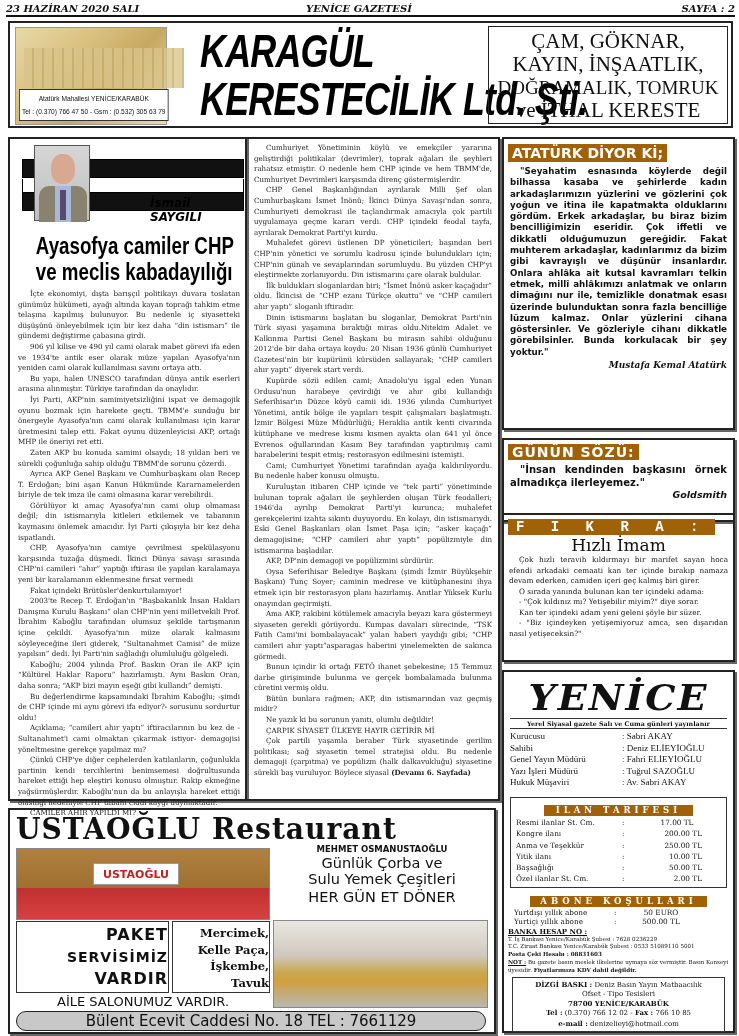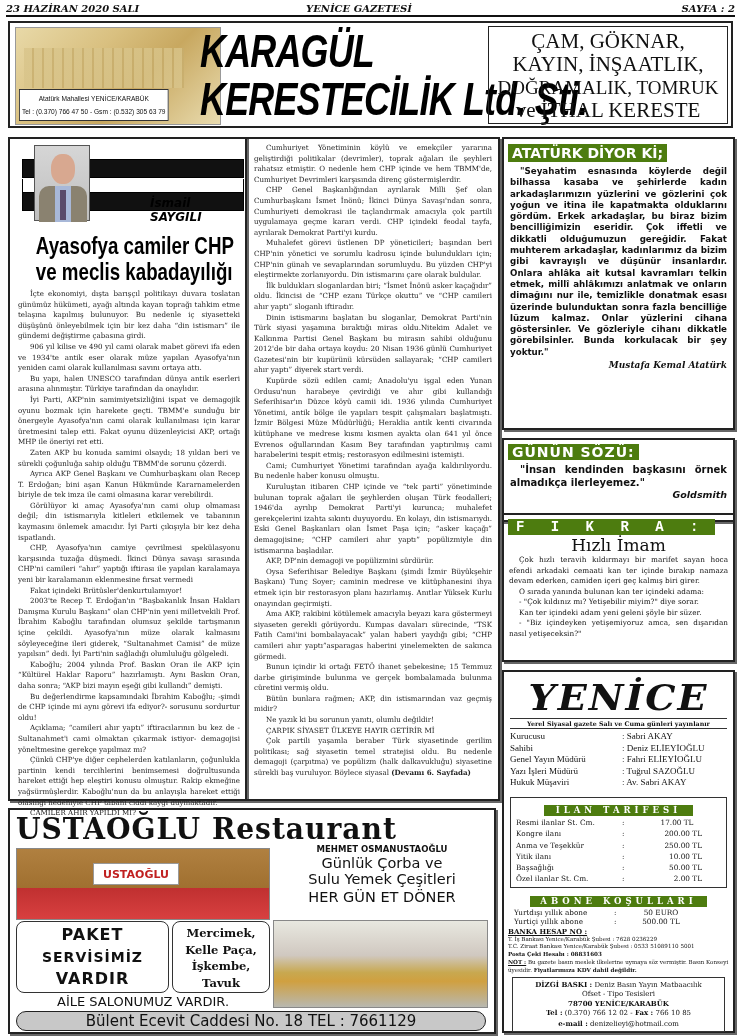--- a/index.html
+++ b/index.html
@@ -2,21 +2,21 @@
 <html><head>
 <meta charset="utf-8">
 <style>
 *{box-sizing:border-box;margin:0;padding:0}
 body{width:739px;height:1036px;background:#fff;font-family:"DejaVu Serif",serif;color:#111;position:relative;overflow:hidden}
 .abs{position:absolute}
 .hdr{left:6px;top:3px;width:729px;height:14px;border-bottom:2px solid #111;font-family:"DejaVu Serif",serif;font-weight:bold;font-style:italic;font-size:10px}
 .hdr span{position:absolute;top:0}
 
 .topad{left:8px;top:21px;width:725px;height:107px;border:2px solid #222}
-.wood{left:5px;top:4px;width:206px;height:98px;background:linear-gradient(135deg,#e8d9a8 0%,#d9c080 35%,#c8a860 60%,#e9dcb0 100%);border:1px solid #999}
+.wood{left:5px;top:4px;width:152px;height:98px;background:linear-gradient(135deg,#e8d9a8 0%,#d9c080 35%,#c8a860 60%,#e9dcb0 100%);border:1px solid #999}
 .wood .stack{position:absolute;left:8px;top:20px;width:160px;height:40px;background:repeating-linear-gradient(90deg,#d8c48a 0 8px,#c7ad6c 8px 10px);opacity:.8}
 .addrbox{position:absolute;left:3px;bottom:3px;width:170px;height:32px;background:#fff;border:1px solid #333;font-family:"Liberation Sans",sans-serif;font-size:7.5px;text-align:center;line-height:13px;padding-top:2px;transform:scaleX(.88);transform-origin:left}
 .kbig{font-family:"Liberation Sans",sans-serif;font-weight:900;font-style:italic;color:#000;letter-spacing:-1px;transform:scaleX(.78);transform-origin:left;white-space:nowrap}
 .camad{left:478px;top:3px;width:240px;height:98px;border:1.5px solid #222;text-align:center;font-family:"Liberation Serif",serif;font-size:21px;line-height:23px;padding-top:3px}
 
 .box{border:2px solid #222;box-shadow:2px 2px 0 #666}
 .art1{left:8px;top:137px;width:239px;height:664px}
 .art2{left:246px;top:137px;width:254px;height:664px;border-left:none}
 .col-text{font-size:7.1px;line-height:10.6px;text-align:justify;font-family:"DejaVu Serif",serif;color:#222}
 .col-text p{text-indent:12px}
@@ -24,32 +24,32 @@
 .authbar .bar{position:absolute;left:0;width:222px;height:19px;background:#111;border:1px solid #000}
 .photo{left:24px;top:6px;width:56px;height:76px;background:linear-gradient(#d6d6d6,#bfbfbf);border:1px solid #555}
 .head-face{position:absolute;left:16px;top:8px;width:24px;height:30px;background:#d8a890;border-radius:45%}
 .suit{position:absolute;left:4px;top:40px;width:48px;height:36px;background:#8a8270;border-radius:10px 10px 0 0}
 .shirt{position:absolute;left:20px;top:40px;width:16px;height:36px;background:#a8b8d8}
 .tie{position:absolute;left:25px;top:44px;width:6px;height:30px;background:#5a4a6a}
 .authname{left:140px;top:57px;font-family:"DejaVu Sans",sans-serif;font-weight:bold;font-style:italic;font-size:12px;color:#000}
 .title1{font-family:"Liberation Sans",sans-serif;font-weight:bold;font-size:24px;line-height:26px;text-align:center;transform:scaleX(.78);color:#000;white-space:nowrap}
 
 .atbox{left:502px;top:137px;width:233px;height:293px}
-.blacklabel{background:#4d7c0f;color:#fff;font-family:"DejaVu Sans",sans-serif;font-weight:bold;display:inline-block}
+.blacklabel{background:#a16207;color:#fff;font-family:"DejaVu Sans",sans-serif;font-weight:bold;display:inline-block}
 .sanbold{font-family:"DejaVu Sans",sans-serif;font-weight:bold;font-size:8.7px;line-height:11.3px;text-align:justify;color:#111}
 .gsbox{left:502px;top:438px;width:233px;height:84px}
 .fkbox{left:502px;top:513px;width:233px;height:149px}
 .yenbox{left:502px;top:670px;width:233px;height:363px}
 .small{font-family:"DejaVu Serif",serif;font-size:7px;line-height:10.3px}
 .tab{font-family:"Liberation Serif",serif;font-size:9px;line-height:11.6px}
 
 .rest{left:8px;top:808px;width:488px;height:226px}
 .shopphoto{left:6px;top:38px;width:254px;height:72px;background:linear-gradient(180deg,#b08040 0%,#a07030 55%,#c03030 56%,#d84040 100%);border:1px solid #888}
 .foodphoto{left:263px;top:110px;width:215px;height:88px;background:linear-gradient(180deg,#e8e8e0 0%,#d0c8c0 40%,#c8a850 60%,#d0a040 70%,#b8b8b0 100%);border:1px solid #888}
-.rbox{border:1px solid #333;border-radius:8px;text-align:center}
+.rbox{border:1px solid #333;border-radius:0;text-align:right}
 </style>
 </head>
 <body>
 
 <div class="abs hdr">
   <span style="left:0">23 HAZİRAN 2020 SALI</span>
   <span style="left:300px">YENİCE GAZETESİ</span>
   <span style="right:0">SAYFA : 2</span>
 </div>
 

